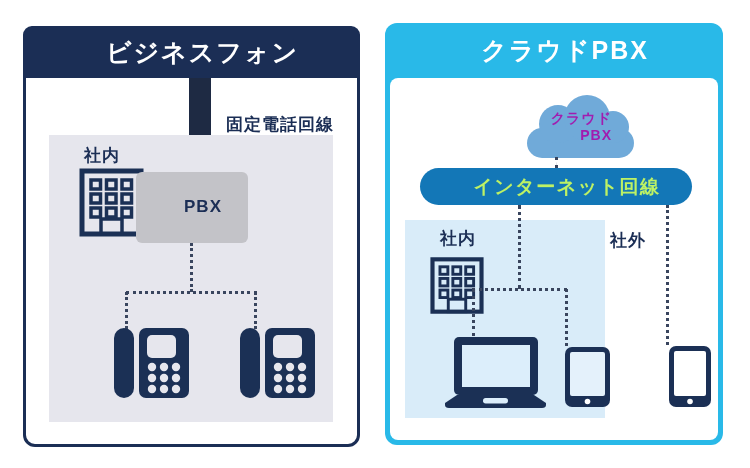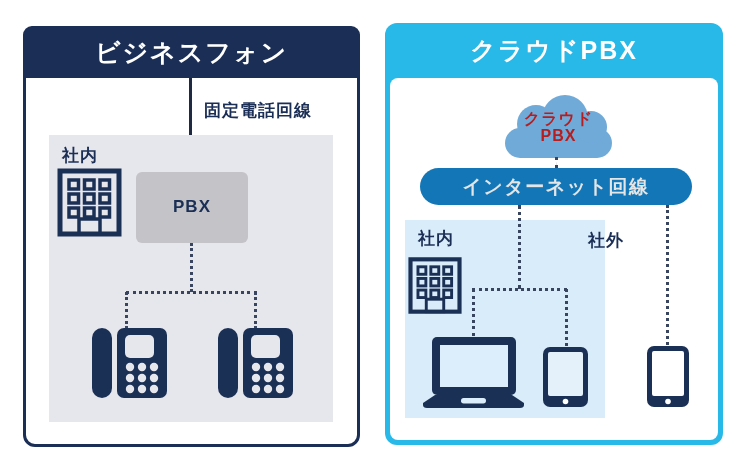--- a/index.html
+++ b/index.html
@@ -3,36 +3,36 @@
 <meta charset="utf-8">
 <style>
   * { margin:0; padding:0; box-sizing:border-box; }
   html,body { background:#ffffff; }
   body {
     width:750px; height:468px;
     font-family:"Liberation Sans","DejaVu Sans",sans-serif;
     position:relative;
   }
   #screen { position:relative; width:750px; height:468px; background:#ffffff; overflow:hidden; }
-  .abs { position:absolute; }
+  .abs { position:absolute;padding-left:22px; }
 
   
   .left-card {
     left:23px; top:26px; width:337px; height:421px;
     border:3px solid #1b2e55; border-radius:12px; background:#ffffff;
   }
   .left-header {
     left:23px; top:26px; width:337px; height:52px;
     background:#1b2e55; border-radius:9px 9px 0 0;
     display:flex; align-items:center; justify-content:center;
     color:#ffffff; font-size:25px; font-weight:700; letter-spacing:2px;
   }
   .solid-line { left:189px; top:78px; width:3px; height:95px; background:#1e2a43; }
   .navy-label { color:#1b2e55; font-size:17px; font-weight:700; letter-spacing:1px; }
-  .phone-line-label { left:204px; top:99px; }
+  .phone-line-label { left:204px; top:113px; }
   .gray-box { left:49px; top:135px; width:284px; height:287px; background:#e6e6ed; }
   .office-label-left { left:62px; top:144px; }
   .building-l { left:57px; top:168px; }
   .pbx-box {
     left:136px; top:172px; width:112px; height:71px;
     background:#c3c3c8; border-radius:6px;
     display:flex; flex-direction:column; align-items:center; justify-content:center;
     color:#1b2e55; font-size:17px; font-weight:700; line-height:1.45; letter-spacing:1px;
   }
   .vdot { width:0; border-left:3px dotted #39455e; }
@@ -54,29 +54,29 @@
     background:#ffffff; border-radius:8px;
   }
   .right-header {
     left:385px; top:23px; width:338px; height:55px;
     display:flex; align-items:center; justify-content:center;
     color:#ffffff; font-size:25px; font-weight:700; letter-spacing:2px;
   }
   .cloud-wrap { left:505px; top:95px; }
   .cloud-text {
     left:505px; top:110px; width:107px;
-    text-align:center; color:#b91c1c; font-size:16px; font-weight:700;
+    text-align:right; color:#a21caf; font-size:14px; font-weight:700;
     line-height:17px; letter-spacing:1px;
   }
   .cloud-drop { left:555px; top:157px; height:11px; }
   .internet-pill {
     left:420px; top:168px; width:272px; height:37px;
     background:#1377b7; border-radius:18.5px;
     display:flex; align-items:center; justify-content:center;
-    color:#e5e5e5; font-size:19px; font-weight:700; letter-spacing:1.5px;
+    color:#bef264; font-size:19px; font-weight:700; letter-spacing:1.5px;
   }
   .blue-box { left:405px; top:220px; width:200px; height:198px; background:#d9ecf9; }
   .office-label-right { left:418px; top:227px; }
   .building-r { left:408px; top:255px; }
   .pill-drop  { left:518px; top:205px; height:84px; }
   .r-branch   { left:472px; top:288px; width:95px; }
   .r-drop-laptop { left:472px; top:289px; height:47px; }
   .r-drop-tablet { left:565px; top:289px; height:57px; }
   .outside-label { left:588px; top:229px; }
   .r-drop-phone  { left:666px; top:205px; height:140px; }

